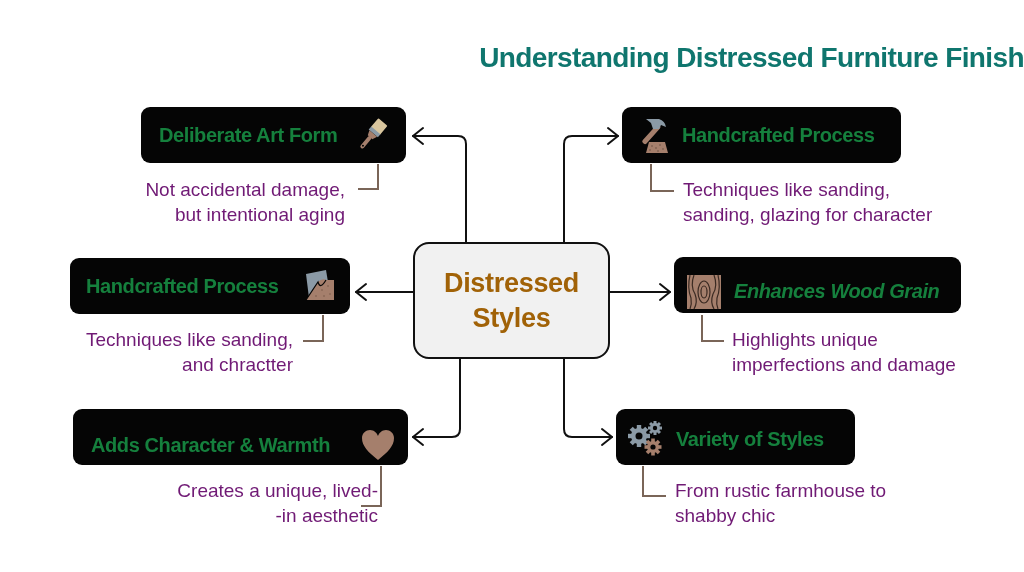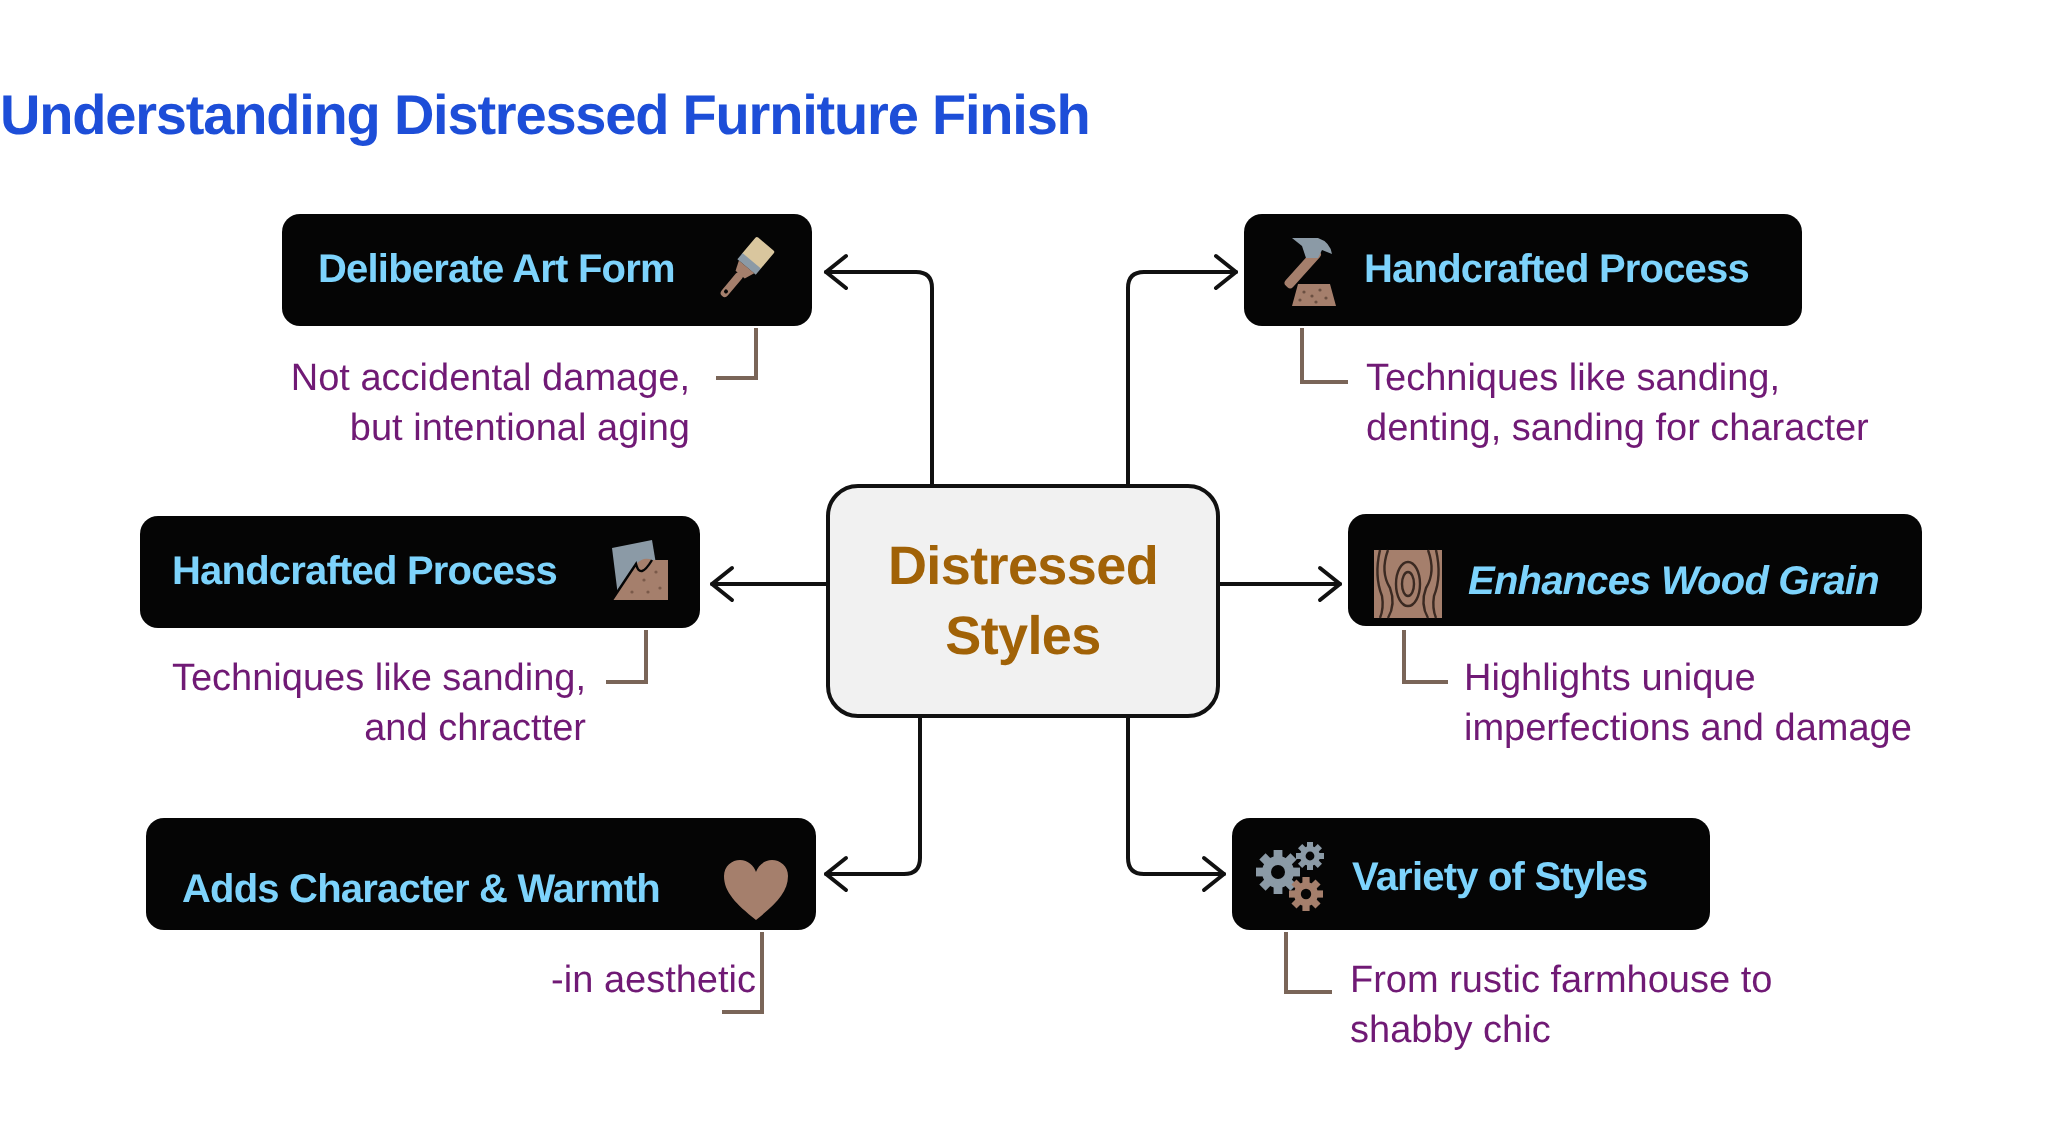--- a/index.html
+++ b/index.html
@@ -1,33 +1,33 @@
 <!DOCTYPE html>
 <html><head>
 <meta charset="utf-8">
 <style>
   html, body { margin: 0; padding: 0; }
   body {
     width: 1024px; height: 572px; background: #ffffff; position: relative; overflow: hidden;
     font-family: "Liberation Sans", "DejaVu Sans", sans-serif; color: #111;
   }
   .title {
-    position: absolute; left: 0; top: 42px; width: 1024px; text-align: left;
-    font-size: 28px; font-weight: bold; letter-spacing: -0.6px; color: #1d4ed8;
+    position: absolute; left: 0; top: 42px; width: 1024px; text-align: right;
+    font-size: 28px; font-weight: bold; letter-spacing: -0.6px; color: #0f766e;
   }
   svg.wires { position: absolute; left: 0; top: 0; }
   .center {
     position: absolute; left: 413px; top: 242px; width: 197px; height: 117px;
     box-sizing: border-box; background: #f1f1f1; border: 2px solid #111; border-radius: 16px;
     display: flex; align-items: center; justify-content: center; text-align: center;
     font-size: 27px; font-weight: bold; line-height: 35px; letter-spacing: -0.3px; color: #a16207;
   }
   .node {
     position: absolute; height: 56px; box-sizing: border-box; background: #050505; border-radius: 9px;
-    display: flex; align-items: center; color: #7dd3fc; font-size: 20px; font-weight: bold;
+    display: flex; align-items: center; color: #15803d; font-size: 20px; font-weight: bold;
     letter-spacing: -0.4px; white-space: nowrap;
   }
   .node .lbl { flex: 1; }
   .node .ico { width: 40px; height: 40px; display: flex; align-items: center; justify-content: center; flex-shrink: 0; }
   .desc {
     position: absolute; font-size: 19px; line-height: 25px; color: #701a75; white-space: nowrap;
   }
   .desc.right { text-align: right; }
   .desc.left { text-align: left; }
 </style>
@@ -107,21 +107,21 @@
           <circle cx="30" cy="34" r="0.8"></circle>
           <circle cx="17" cy="35" r="0.8"></circle>
           <circle cx="25" cy="36" r="0.8"></circle>
         </g>
     </svg>
   </span>
   <span class="lbl">Handcrafted Process</span>
 </div>
 <div class="desc left" style="left:683px; top:177px;">
   <div>Techniques like sanding,</div>
-  <div>denting, sanding for character</div>
+  <div>sanding, glazing for character</div>
 </div>
 
 <div class="node" style="left:70px; top:258px; width:280px; padding:0 10px 0 16px;">
   <span class="lbl">Handcrafted Process</span>
   <span class="ico">
     <svg width="36" height="36" viewBox="0 0 36 36">
       <path d="M4 6 L24 2 L27 20 L7 30 Z" fill="#8b9aa6"></path>
       <path d="M4 32 L16 14 Q20 10 24 12 L32 12 L32 32 Z" fill="#a57f6c"></path>
       <path d="M4 32 L16 14 Q18 22 24 12" fill="none" stroke="#050505" stroke-width="1.2"></path>
       <g fill="#7a5a4a">
@@ -162,20 +162,21 @@
 
 <div class="node" style="left:73px; top:409px; width:335px; padding:16px 10px 0 18px;">
   <span class="lbl">Adds Character &amp; Warmth</span>
   <span class="ico">
     <svg width="36" height="34" viewBox="0 0 36 34">
       <path d="M18 32 C8 24 2 18 2 10 C2 5 6 2 10 2 C14 2 17 5 18 8 C19 5 22 2 26 2 C30 2 34 5 34 10 C34 18 28 24 18 32 Z" fill="#a57f6c"></path>
     </svg>
   </span>
 </div>
 <div class="desc right" style="left:120px; top:478px; width:258px;">
+  <div>Creates a unique, lived-</div>
   <div>-in aesthetic</div>
 </div>
 
 <div class="node" style="left:616px; top:409px; width:239px; padding:4px 14px 0 10px;">
   <span class="ico" style="margin-right:10px;">
     <svg width="40" height="38" viewBox="0 0 40 38">
       <g fill="#8b9aa6">
         <circle cx="13" cy="16" r="8"></circle>
         <g transform="translate(13 16)">
           <rect x="-2.2" y="-11" width="4.4" height="22"></rect>

